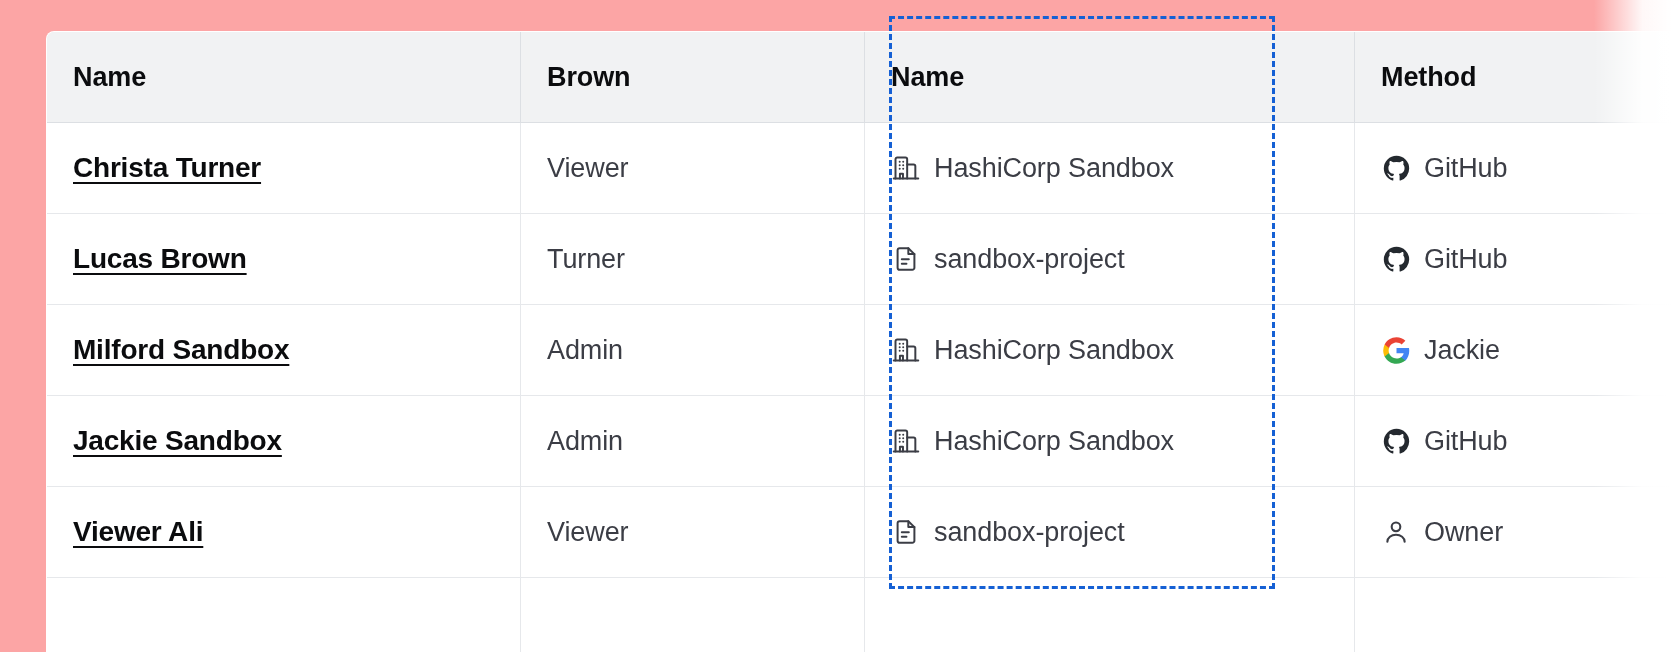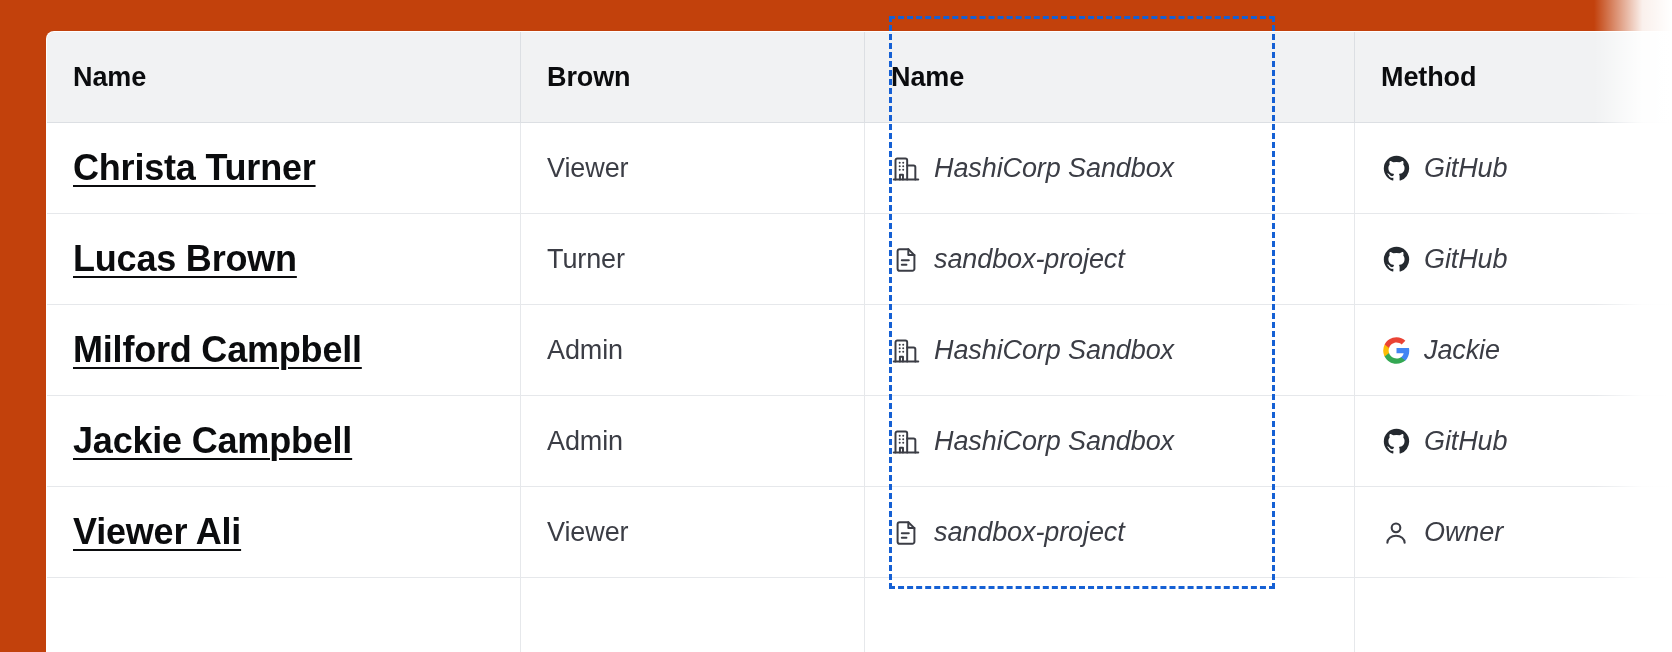--- a/index.html
+++ b/index.html
@@ -12,21 +12,21 @@
   }
   body {
     font-family: "Liberation Sans", sans-serif;
     -webkit-font-smoothing: antialiased;
   }
 
   #stage {
     position: relative;
     width: 1672px;
     height: 652px;
-    background: #c2410c;
+    background: #fca5a5;
     overflow: hidden;
   }
 
   
   .table-wrap {
     position: absolute;
     left: 46px;
     top: 31px;
     width: 1640px;       
     overflow: hidden;
@@ -83,31 +83,30 @@
   .col-scope  { width: 490px; }
   .col-method { width: 332px; }
 
   
   .name-link {
     color: #0b0c0e;
     text-decoration: underline;
     text-underline-offset: 5px;
     text-decoration-thickness: 2px;
     font-weight: 600;
-    font-size: 36px;
+    font-size: 28px;
     cursor: pointer;
     letter-spacing: -0.2px;
   }
 
   
   .icon-cell {
     display: flex;
-    align-items: flex-end;
+    align-items: center;
     gap: 13px;
-    font-style: italic;
   }
   .icon-cell .lbl {
     font-size: 27px;
     color: #3b3d45;
     letter-spacing: -0.1px;
   }
   .icon-slot {
     display: inline-flex;
     align-items: center;
     justify-content: center;
@@ -221,21 +220,21 @@
                   <path d="M12 1.5A10.5 10.5 0 0 0 1.5 12c0 4.64 3.01 8.57 7.18 9.96.52.1.71-.23.71-.5 0-.25-.01-.91-.01-1.78-2.92.63-3.54-1.41-3.54-1.41-.48-1.21-1.17-1.54-1.17-1.54-.95-.65.07-.64.07-.64 1.05.07 1.61 1.08 1.61 1.08.94 1.6 2.46 1.14 3.06.87.1-.68.37-1.14.67-1.4-2.33-.27-4.78-1.17-4.78-5.18 0-1.15.41-2.08 1.08-2.82-.11-.27-.47-1.34.1-2.79 0 0 .88-.28 2.88 1.08a9.9 9.9 0 0 1 5.24 0c2-1.36 2.88-1.08 2.88-1.08.57 1.45.21 2.52.1 2.79.67.74 1.08 1.67 1.08 2.82 0 4.02-2.45 4.9-4.79 5.16.38.33.71.96.71 1.94 0 1.4-.01 2.53-.01 2.88 0 .28.19.61.72.5A10.5 10.5 0 0 0 22.5 12 10.5 10.5 0 0 0 12 1.5z"></path>
                 </svg>
               </span>
               <span class="lbl">GitHub</span>
             </span>
           </td>
         </tr>
 
         <tr>
           <td>
-            <span class="name-link">Milford Campbell</span>
+            <span class="name-link">Milford Sandbox</span>
           </td>
           <td>Admin</td>
           <td>
             <span class="icon-cell">
               <span class="icon-slot">
                 <svg width="28" height="28" viewBox="0 0 24 24" fill="none" stroke="#3b3d45" stroke-width="1.7" stroke-linecap="round" stroke-linejoin="round">
                   <path d="M3 21V4.5A1.5 1.5 0 0 1 4.5 3h7A1.5 1.5 0 0 1 13 4.5V21"></path>
                   <path d="M13 9h5.5A1.5 1.5 0 0 1 20 10.5V21"></path>
                   <path d="M1.5 21h21"></path>
                   <path d="M6.6 6.6h.01M9.6 6.6h.01M6.6 9.6h.01M9.6 9.6h.01M6.6 12.6h.01M9.6 12.6h.01"></path>
@@ -255,21 +254,21 @@
                   <path fill="#ea4335" d="M24 10.75c3.23 0 6.13 1.11 8.41 3.29l6.31-6.31C34.91 4.18 29.93 2 24 2 15.4 2 7.96 6.93 4.34 14.12l7.35 5.7c1.73-5.2 6.58-9.07 12.31-9.07z"></path>
                 </svg>
               </span>
               <span class="lbl">Jackie</span>
             </span>
           </td>
         </tr>
 
         <tr>
           <td>
-            <span class="name-link">Jackie Campbell</span>
+            <span class="name-link">Jackie Sandbox</span>
           </td>
           <td>Admin</td>
           <td>
             <span class="icon-cell">
               <span class="icon-slot">
                 <svg width="28" height="28" viewBox="0 0 24 24" fill="none" stroke="#3b3d45" stroke-width="1.7" stroke-linecap="round" stroke-linejoin="round">
                   <path d="M3 21V4.5A1.5 1.5 0 0 1 4.5 3h7A1.5 1.5 0 0 1 13 4.5V21"></path>
                   <path d="M13 9h5.5A1.5 1.5 0 0 1 20 10.5V21"></path>
                   <path d="M1.5 21h21"></path>
                   <path d="M6.6 6.6h.01M9.6 6.6h.01M6.6 9.6h.01M9.6 9.6h.01M6.6 12.6h.01M9.6 12.6h.01"></path>

